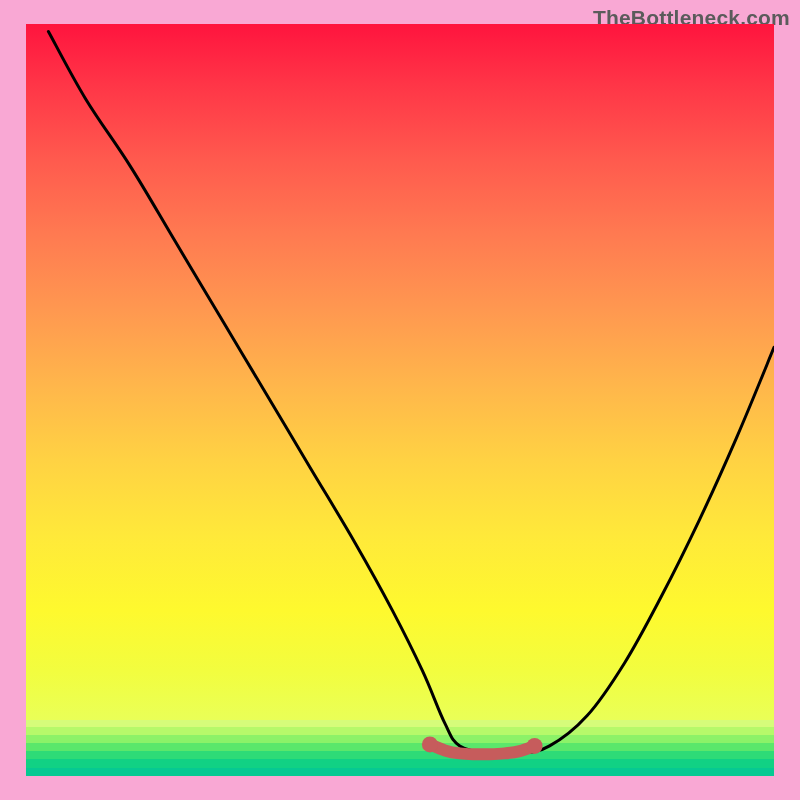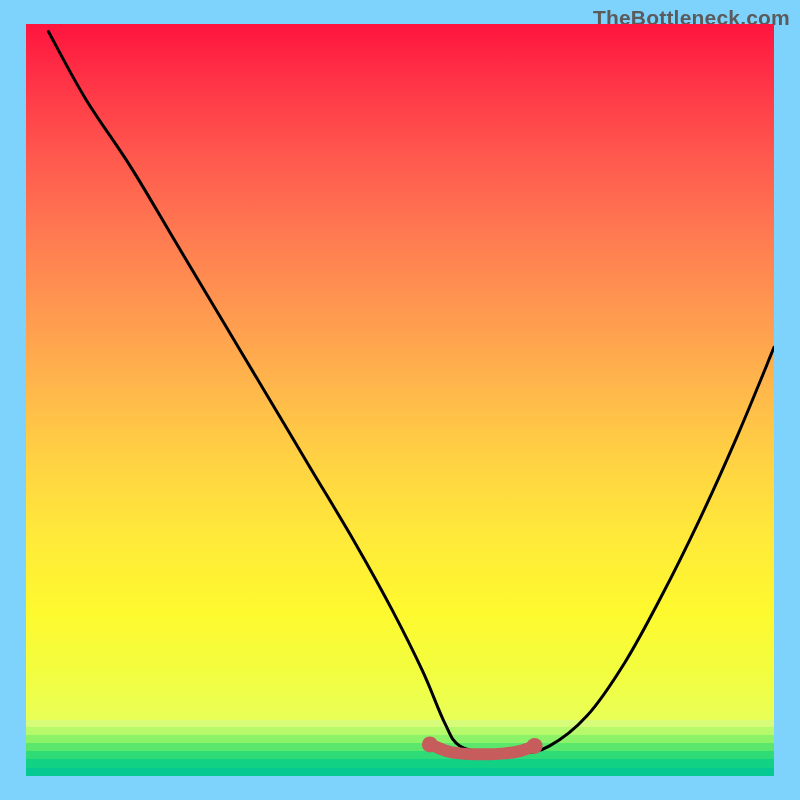--- a/index.html
+++ b/index.html
@@ -8,21 +8,21 @@
     width: 800px;
     height: 800px;
     overflow: hidden;
     background: #000;
     font-family: Arial, Helvetica, sans-serif;
   }
   .frame {
     position: relative;
     width: 800px;
     height: 800px;
-    background: #7dd3fc;
+    background: #f9a8d4;
   }
   .plot-area {
     position: absolute;
     left: 26px;
     top: 24px;
     width: 748px;
     height: 752px;
     
     background:
       

